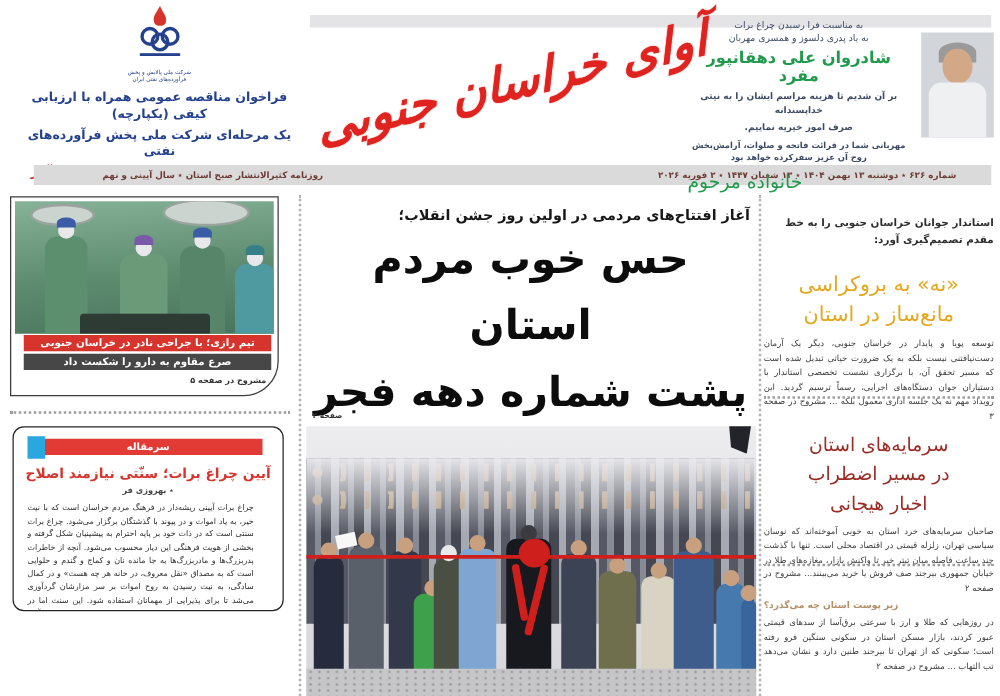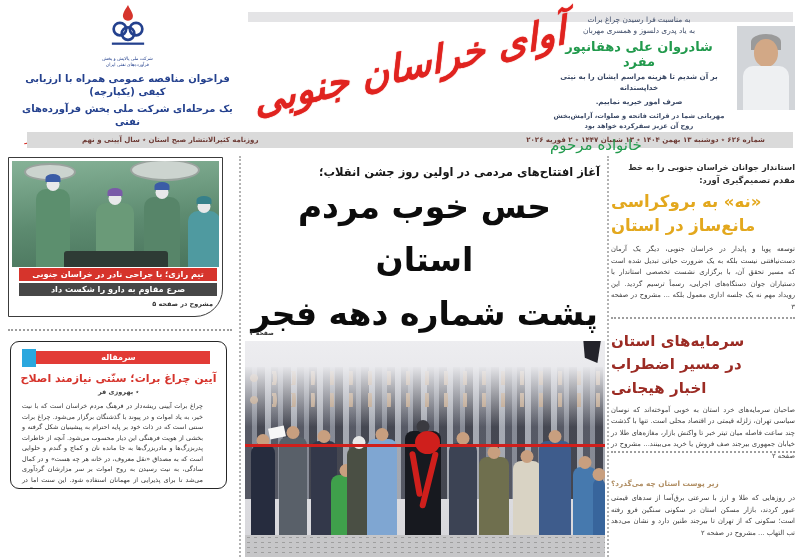--- a/index.html
+++ b/index.html
@@ -87,21 +87,21 @@
   .ribbon{position:absolute;left:0;right:0;top:103px;height:3px;background:#cf1f1c;z-index:5;}
   .bow{position:absolute;left:170px;top:90px;width:25px;height:23px;background:#cf1f1c;border-radius:50%;z-index:6;}
   .bow-tail{position:absolute;width:6px;background:#cf1f1c;z-index:6;border-radius:3px;}
   .paper{position:absolute;left:24px;top:86px;width:16px;height:11px;background:#f7f7f7;transform:rotate(-12deg);z-index:6;}
   .ground{position:absolute;left:0;right:0;bottom:0;height:22px;background:#c6c6c8;
         background-image:radial-gradient(#9e9e9e 1px,transparent 1.4px);background-size:7px 5px;}
 
   
   .art{position:absolute;left:611px;width:184px;}
   .a-kicker{font-size:8.3px;font-weight:bold;color:#2e2e2e;text-align:right;line-height:1.55;}
-  .a-headline{font-weight:bold;text-align:left;line-height:1.5;margin-top:3px;}
+  .a-headline{font-weight:normal;text-align:center;line-height:1.5;margin-top:18px;}
   .a1 .a-headline{color:#e3a81e;font-size:16.5px;}
   .a2 .a-headline{color:#9b2b24;font-size:15px;line-height:1.55;}
   .a3-kicker{font-size:7.3px;font-weight:bold;color:#b08e63;text-align:left;margin-top:20px;}
   .a3 .a-headline{color:#141414;font-size:15px;line-height:1.5;}
   .a-body{font-size:6.8px;line-height:1.7;text-align:justify;color:#3b3b3b;margin-top:5px;}
 </style>
 </head>
 <body>
 
 <div id="page">
@@ -209,21 +209,21 @@
     <div class="cfig" style="--c:#4679ae;left:328px;width:24px;height:70px;"></div>
     <div class="cfig" style="--c:#38659c;left:348px;width:12px;height:58px;"></div>
     <div class="paper"></div>
     <div class="ribbon"></div>
     <div class="bow"></div>
     <div class="bow-tail" style="left:181px;top:110px;height:58px;transform:rotate(14deg);"></div>
     <div class="bow-tail" style="left:168px;top:110px;height:46px;transform:rotate(-10deg);"></div>
     <div class="ground"></div>
   </div>
 
-  <div class="art a1" style="top:161px;">
+  <div class="art a1" style="top:172px;">
     <div class="a-kicker">استاندار جوانان خراسان جنوبی را به خط مقدم تصمیم‌گیری آورد:</div>
     <div class="a-headline">
       <span>«نه» به بروکراسی</span><br>
       <span>مانع‌ساز در استان</span>
     </div>
     <div class="a-body">توسعه پویا و پایدار در خراسان جنوبی، دیگر یک آرمان دست‌نیافتنی نیست بلکه به یک ضرورت حیاتی تبدیل شده است که مسیر تحقق آن، با برگزاری نشست تخصصی استاندار با دستیاران جوان دستگاه‌های اجرایی، رسماً ترسیم گردید. این رویداد مهم نه یک جلسه اداری معمول بلکه ... مشروح در صفحه ۳</div>
   </div>
 
   <div class="hsep" style="left:611px;top:317px;width:184px;"></div>
 

